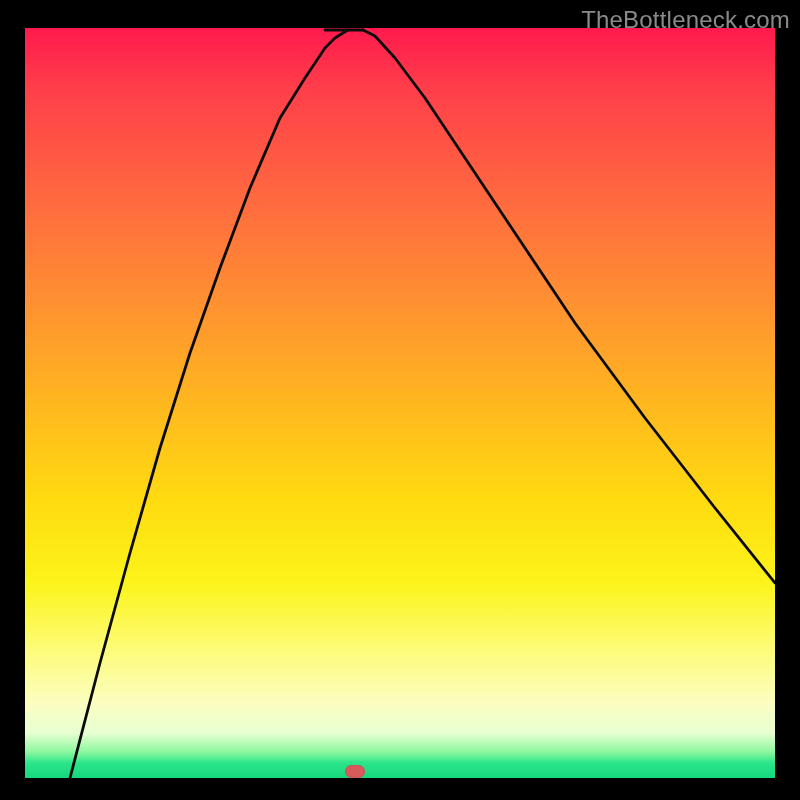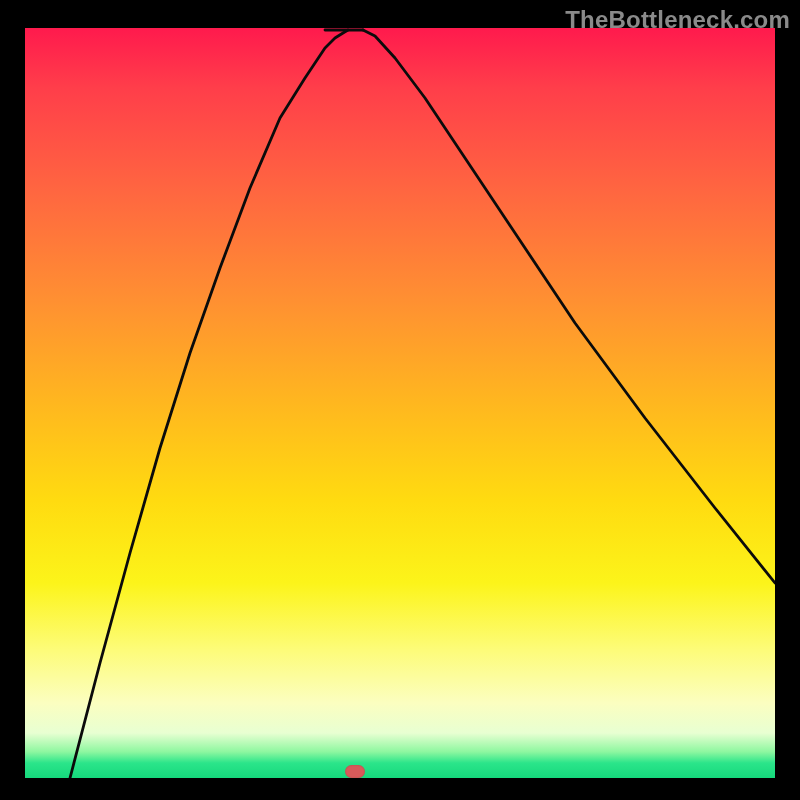--- a/index.html
+++ b/index.html
@@ -16,21 +16,21 @@
     width: 800px;
     height: 800px;
     background: #000;
   }
   .watermark {
     position: absolute;
     top: 6px;
     right: 10px;
     color: #8a8a8a;
     font-size: 24px;
-    font-weight: 700;
+    font-weight: 400;
     letter-spacing: 0.2px;
     z-index: 5;
   }
   .plot-area {
     position: absolute;
     left: 25px;
     top: 28px;
     width: 750px;
     height: 750px;
     overflow: hidden;

